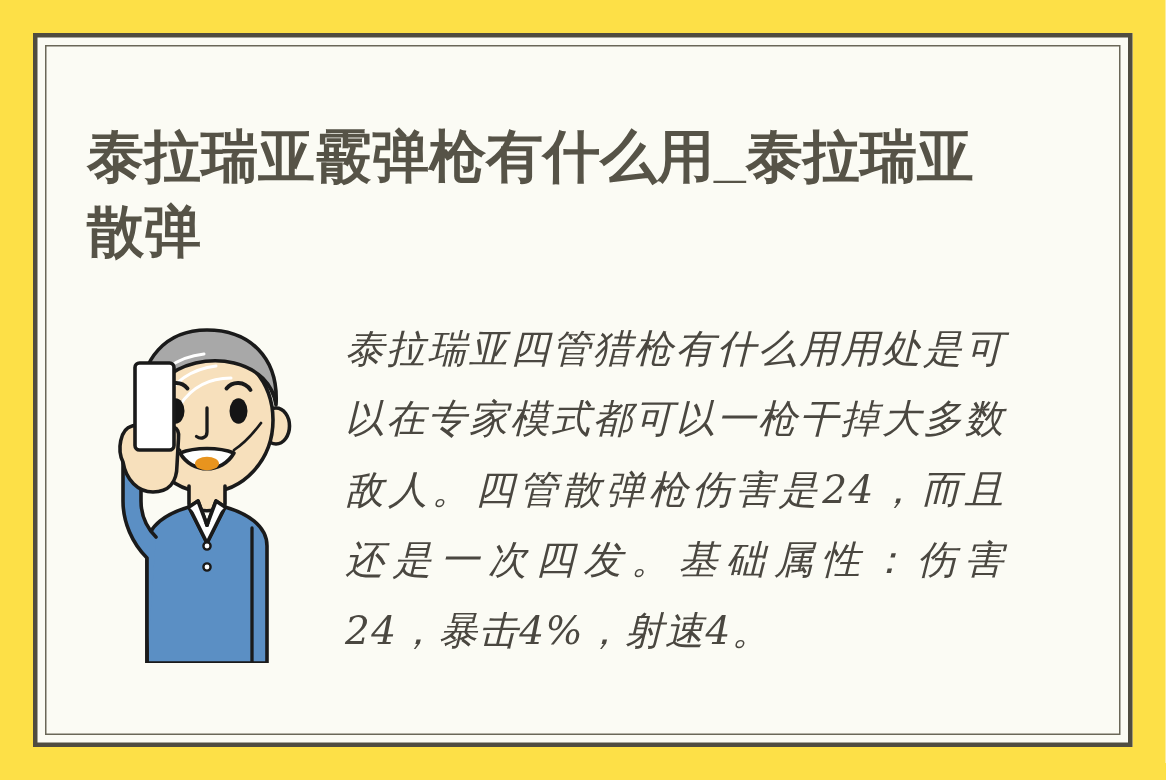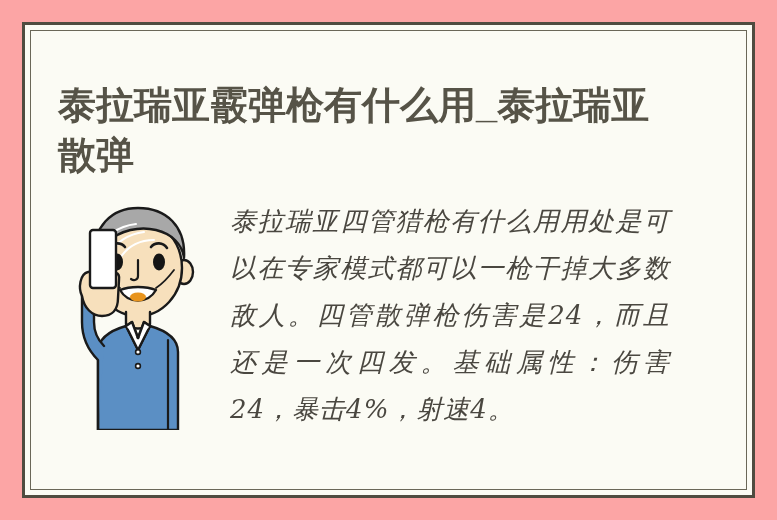--- a/index.html
+++ b/index.html
@@ -11,21 +11,21 @@
     height: 520px;
     background: #fbfbf4;
     font-family: "Liberation Sans", "DejaVu Sans", sans-serif;
     overflow: hidden;
   }
 
   #page {
     position: relative;
     width: 777px;
     height: 520px;
-    background: #fca5a5;
+    background: #fde047;
   }
 
   
   .frame-outer {
     position: absolute;
     left: 22px;
     top: 22px;
     width: 733px;
     height: 476px;
     border: 3px solid #4f4c40;
@@ -62,21 +62,21 @@
     line-height: 50px;
     font-weight: bold;
     color: #565347;
     letter-spacing: 0px;
     font-family: "Liberation Sans", "DejaVu Sans", sans-serif;
   }
 
   .body-row {
     position: absolute;
     left: 0px;
-    top: 160px;
+    top: 172px;
     width: 644px;
     height: 260px;
   }
 
   
   .illustration {
     position: absolute;
     left: 38px;
     top: 10px;
     width: 140px;

